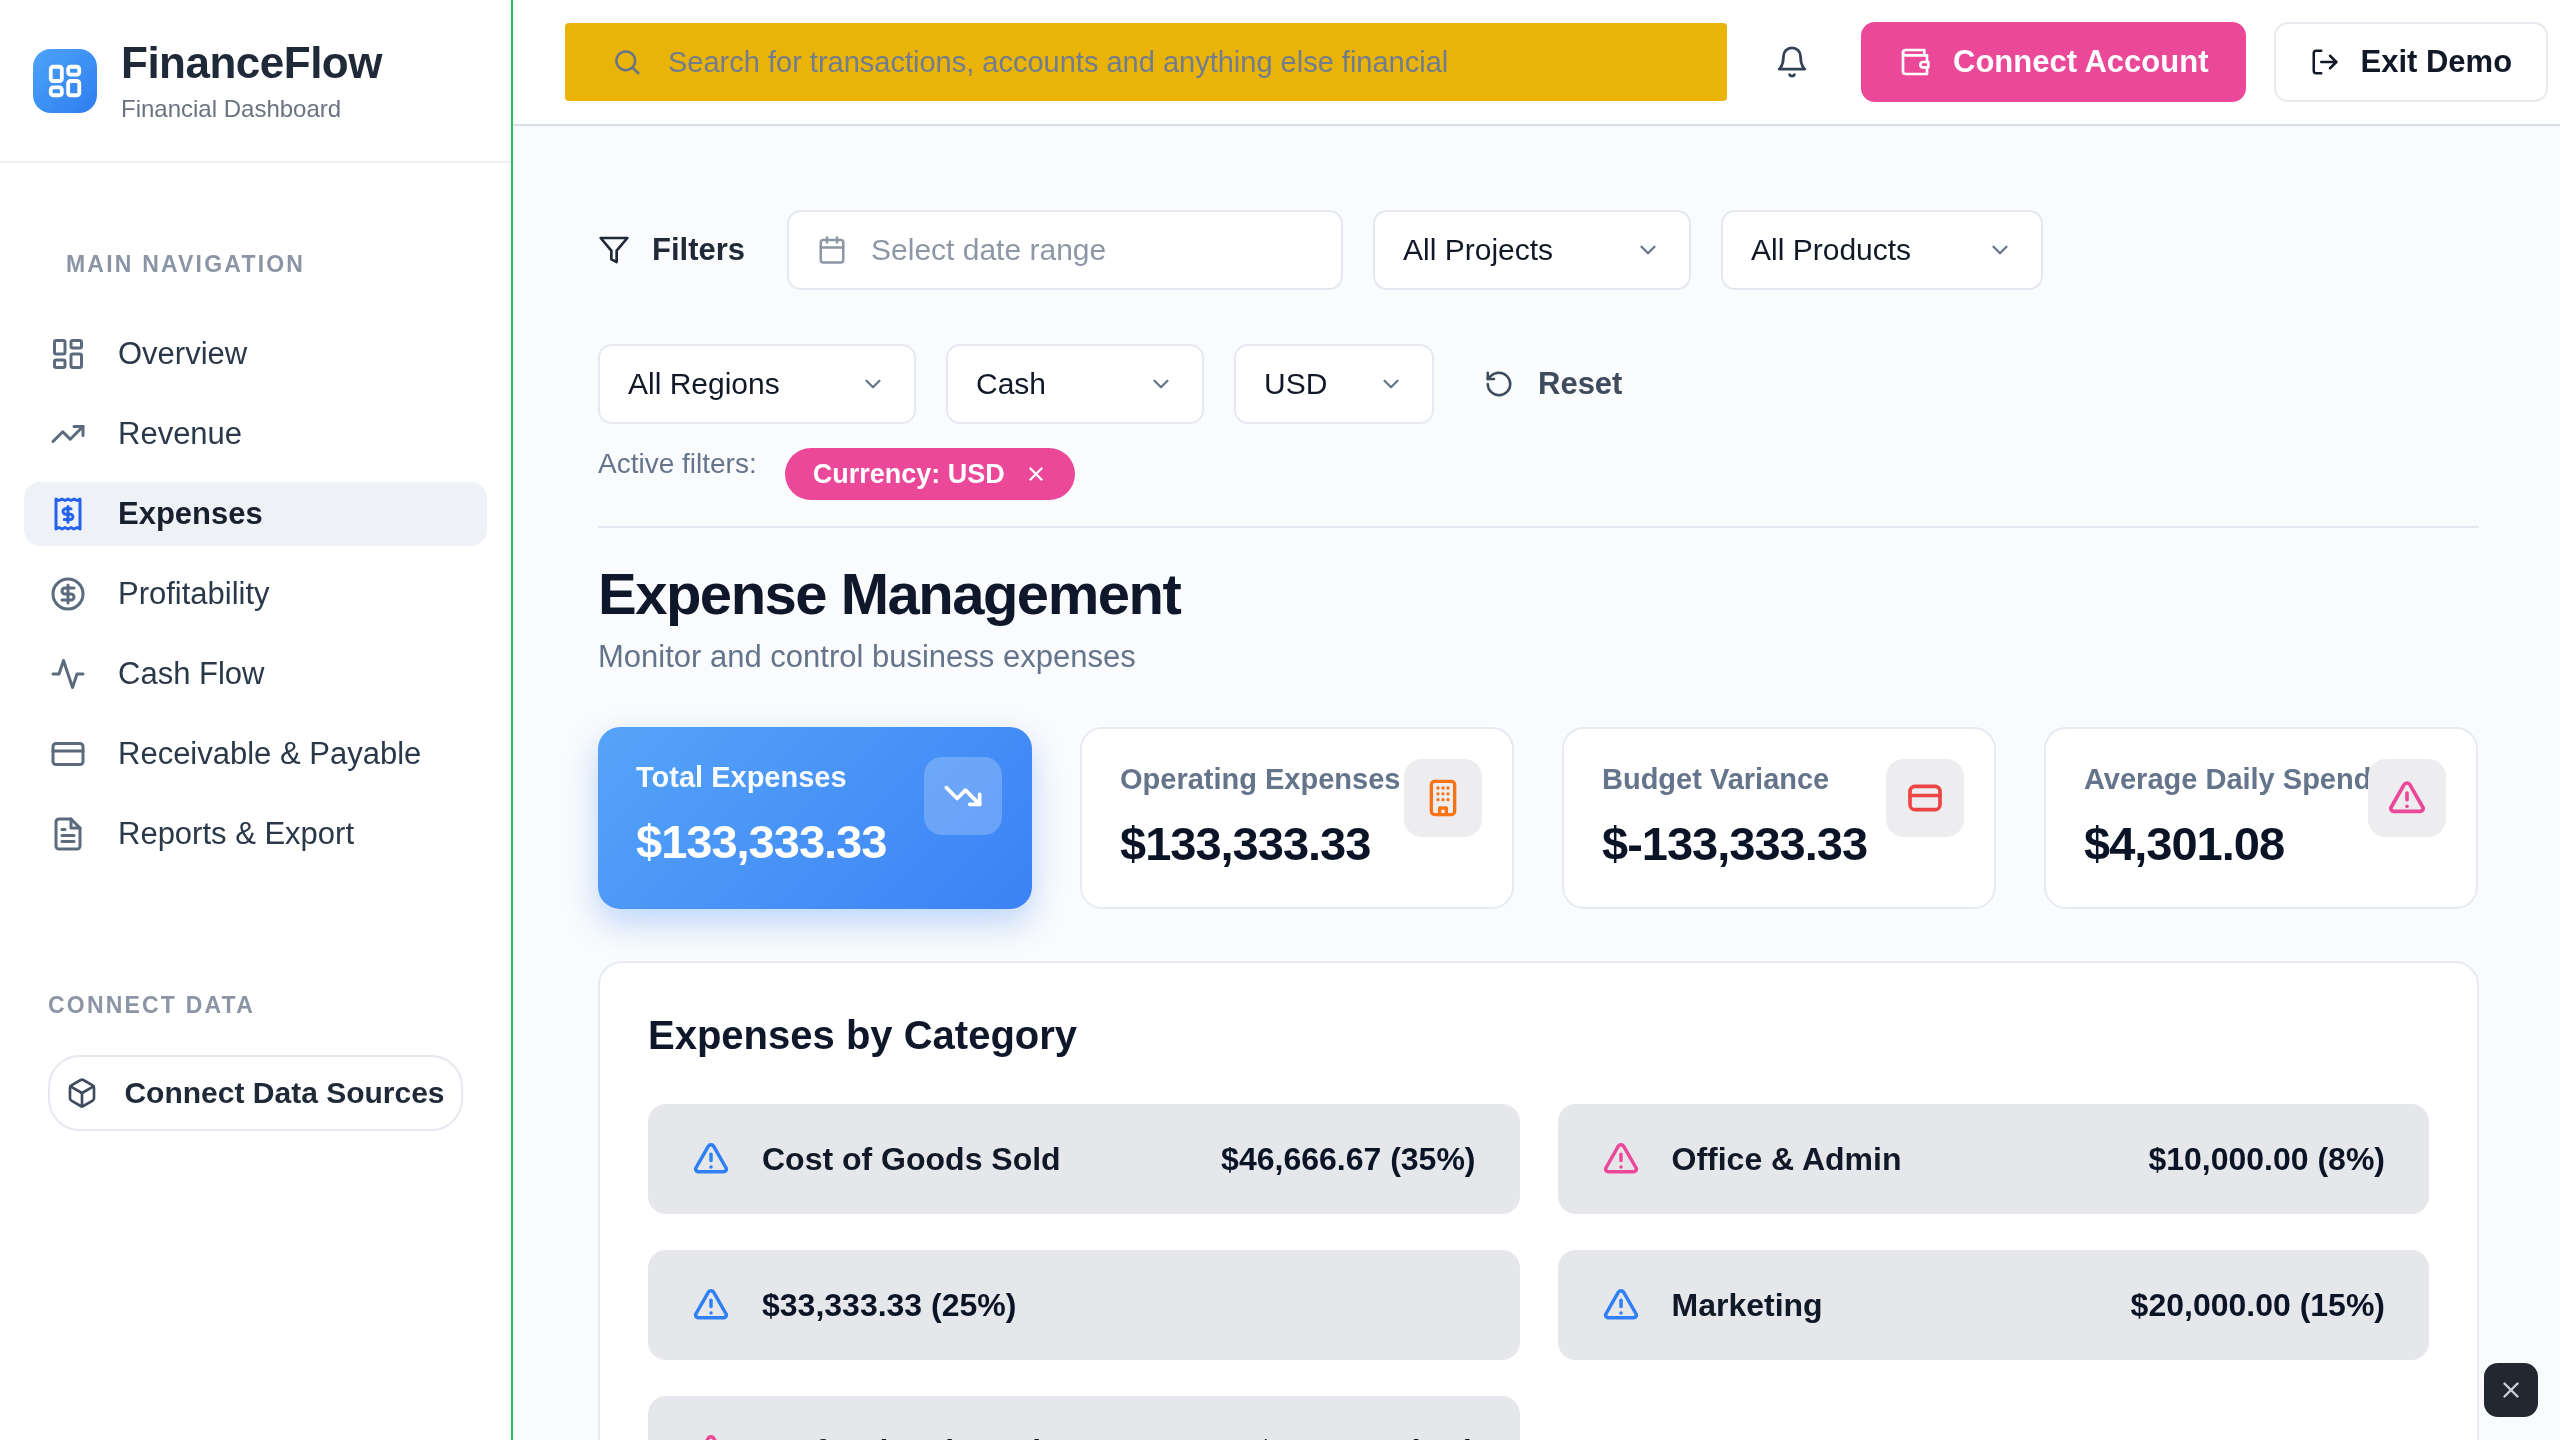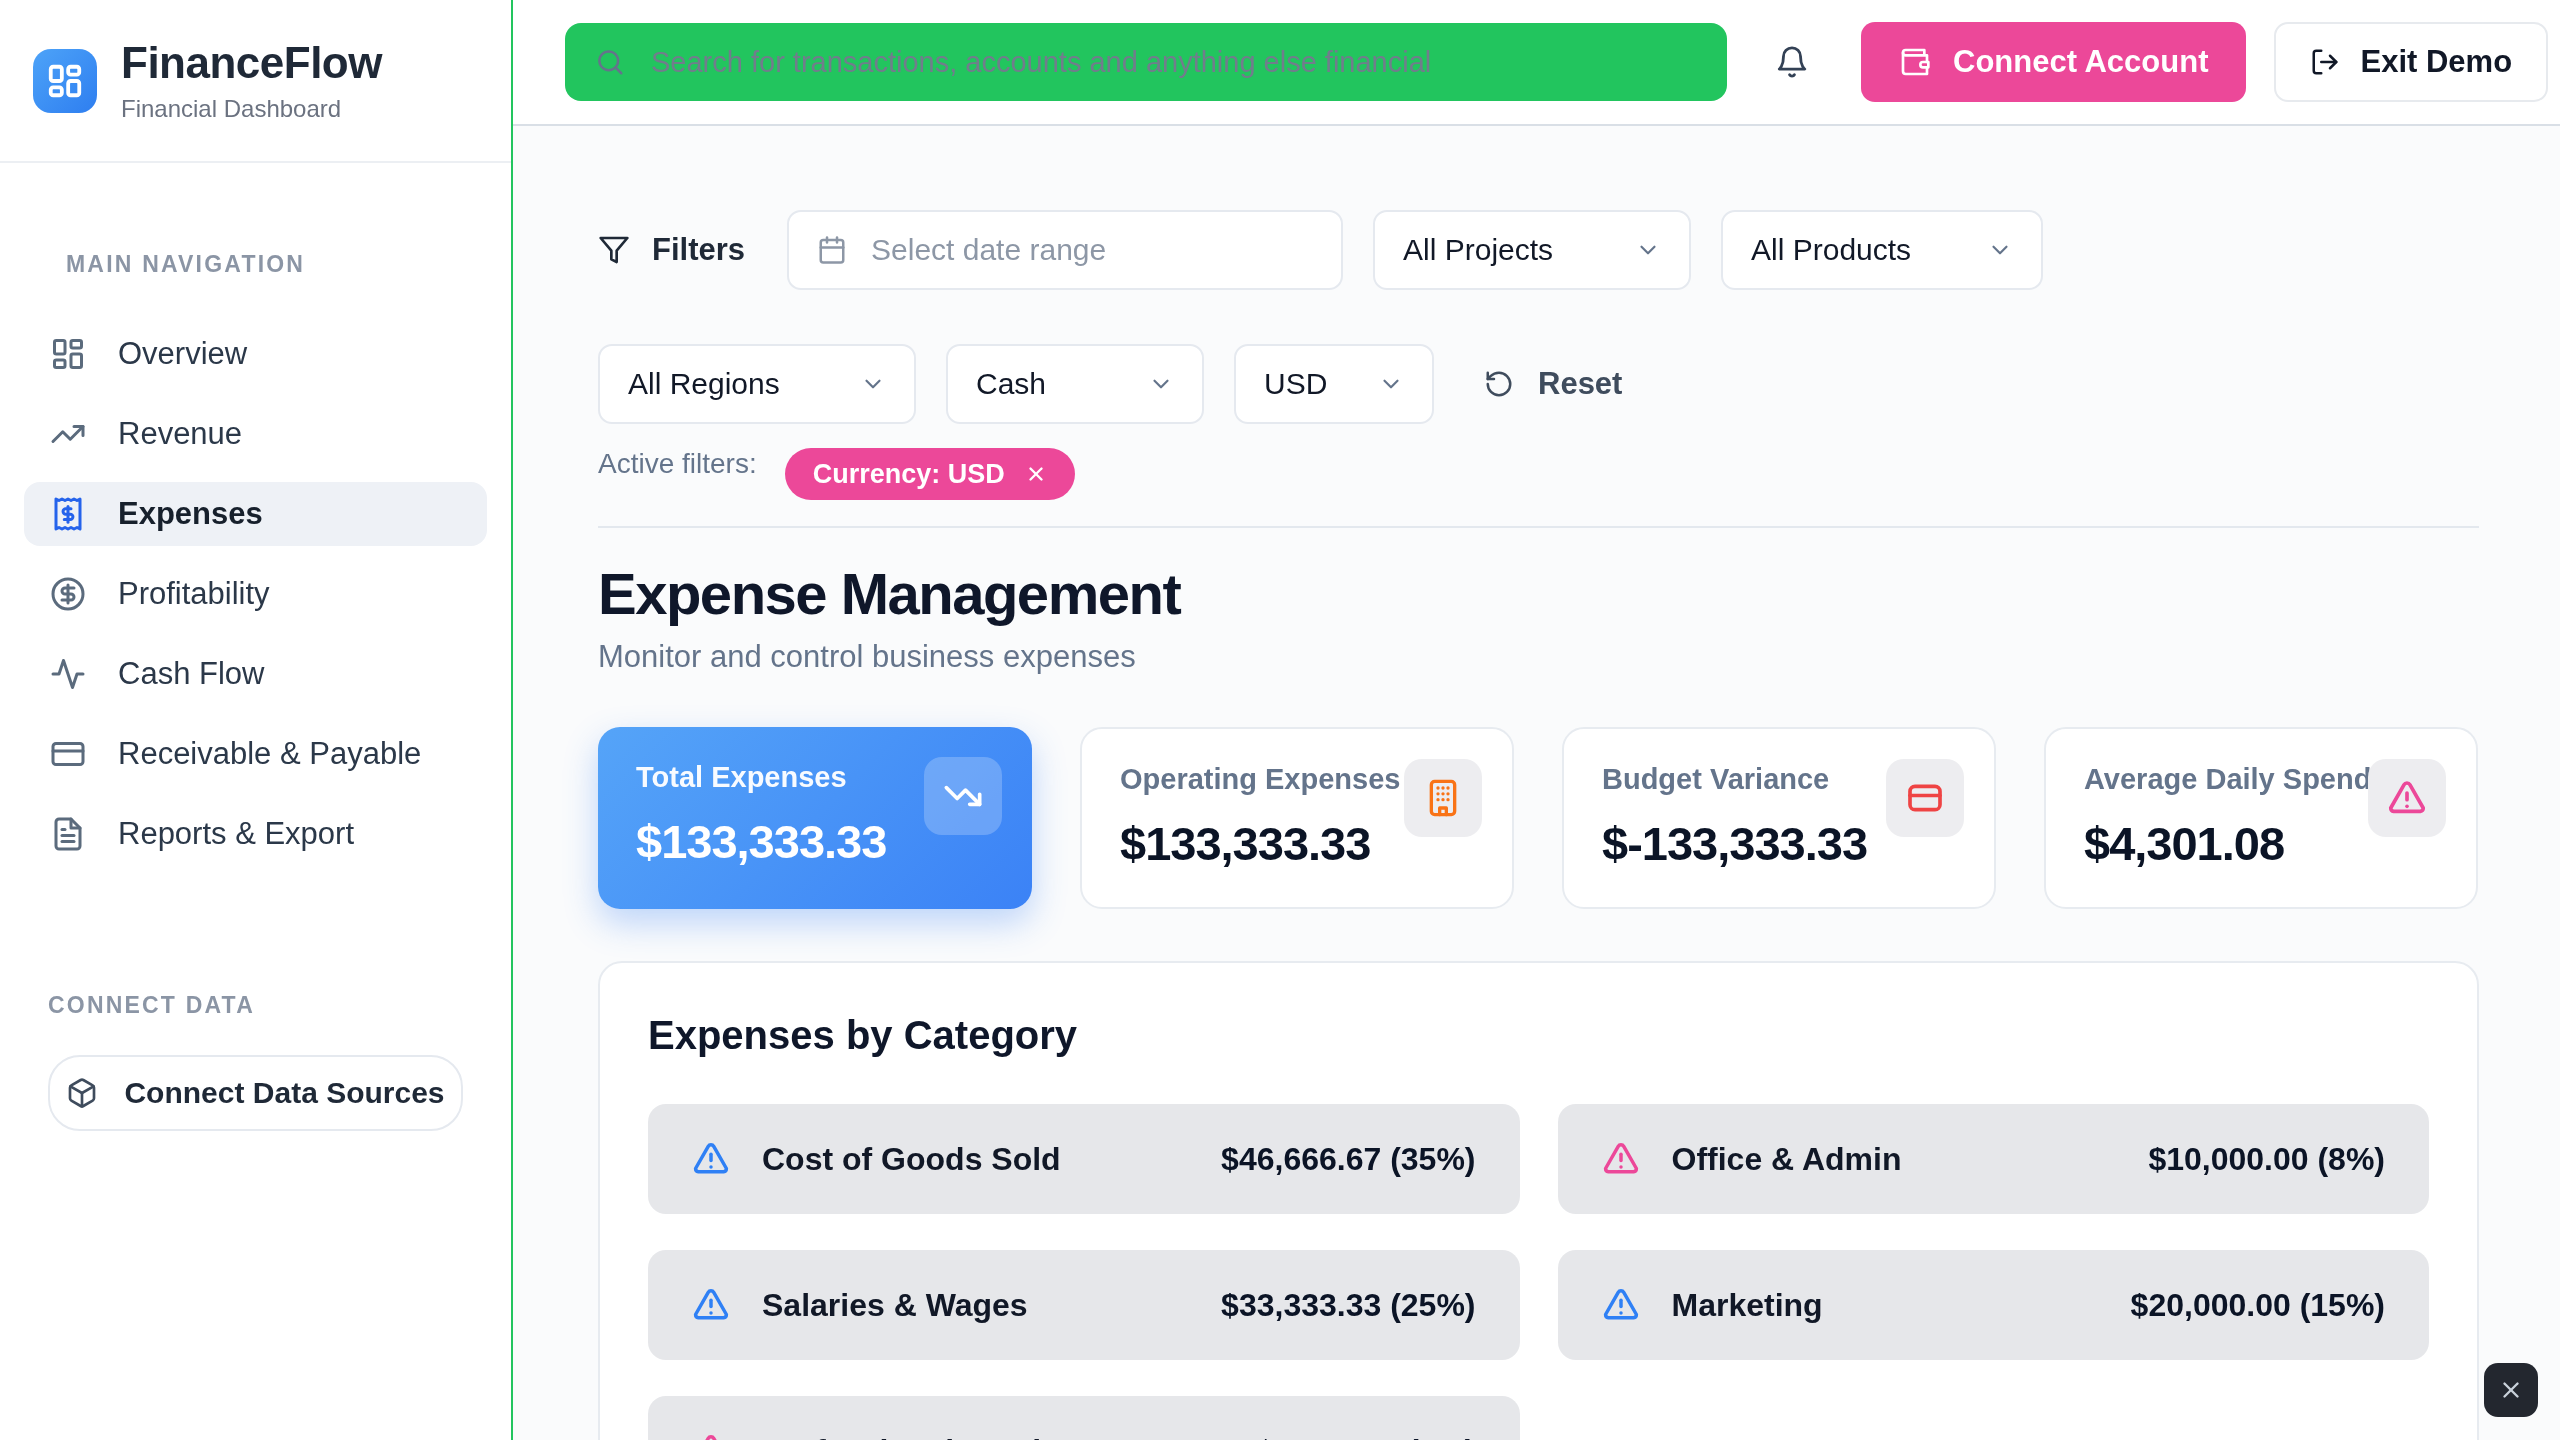--- a/index.html
+++ b/index.html
@@ -19,21 +19,21 @@
   .nav-item .ni { width:36px; height:36px; flex:none; }
   .nav-item svg { stroke:#5b6b7d; }
   .nav-item.active { background:#eef1f6; }
   .nav-item.active svg { stroke:#2563eb; }
   .nav-item.active span { color:#17202c; font-weight:600; }
   .sidebar-bottom { position:absolute; left:0; right:0; top:992px; padding:0 48px; }
   .connect-btn { margin-top:36px; height:76px; border:2px solid #e5e9ef; border-radius:32px; background:#fff; display:flex; align-items:center; justify-content:center; gap:26px; font-size:30px; font-weight:600; color:#1f2937; cursor:pointer; width:100%; font-family:inherit; }
 
   
   .header { position:absolute; left:513px; top:0; width:2047px; height:126px; background:#fff; border-bottom:2px solid #d9dfe6; display:flex; align-items:center; z-index:4; }
-  .search-bar { margin-left:52px; width:1162px; height:78px; background:#22c55e; border-radius:16px; display:flex; align-items:center; gap:26px; padding-left:30px; }
+  .search-bar { margin-left:52px; width:1162px; height:78px; background:#eab308; border-radius:4px; display:flex; align-items:center; gap:26px; padding-left:47px; }
   .search-bar input { border:none; outline:none; background:transparent; font-size:29px; color:#3c4654; width:1040px; font-family:inherit; }
   .search-bar input::placeholder { color:#717d8c; }
   .bell-wrap { margin-left:48px; cursor:pointer; }
   .btn-pink { margin-left:52px; height:80px; padding:0 38px; border:none; border-radius:14px; background:#ec4899; color:#fff; font-size:31px; font-weight:700; display:flex; align-items:center; gap:22px; cursor:pointer; font-family:inherit; }
   .btn-ghost { margin-left:28px; height:80px; padding:0 34px; border:2px solid #e7eaee; border-radius:14px; background:#fff; color:#111827; font-size:31px; font-weight:700; display:flex; align-items:center; gap:20px; cursor:pointer; font-family:inherit; }
 
   
   .main { position:absolute; left:513px; top:126px; width:2047px; height:1314px; padding:84px 81px 0 85px; background:#fafbfc; overflow:hidden; }
   .filters-row { display:flex; align-items:center; gap:30px; }
   .filters-row.second { margin-top:54px; }
@@ -388,21 +388,20 @@
       </div>
 
       <div class="cat-row tri-blue">
         <span>
             <svg width="38" height="38" viewBox="0 0 24 24" fill="none" stroke-width="2.2" stroke-linecap="round" stroke-linejoin="round">
               <path d="m21.73 18-8-14a2 2 0 0 0-3.48 0l-8 14A2 2 0 0 0 4 20h16a2 2 0 0 0 1.73-2Z"></path>
               <line x1="12" y1="9" x2="12" y2="13"></line>
               <line x1="12" y1="17" x2="12.01" y2="17"></line>
             </svg>
           </span>
-        <span class="cat-label">Salaries &amp; Wages</span>
         <span class="cat-value">$33,333.33 (25%)</span>
       </div>
 
 
       <div class="cat-row tri-blue">
         <span>
             <svg width="38" height="38" viewBox="0 0 24 24" fill="none" stroke-width="2.2" stroke-linecap="round" stroke-linejoin="round">
               <path d="m21.73 18-8-14a2 2 0 0 0-3.48 0l-8 14A2 2 0 0 0 4 20h16a2 2 0 0 0 1.73-2Z"></path>
               <line x1="12" y1="9" x2="12" y2="13"></line>
               <line x1="12" y1="17" x2="12.01" y2="17"></line>

